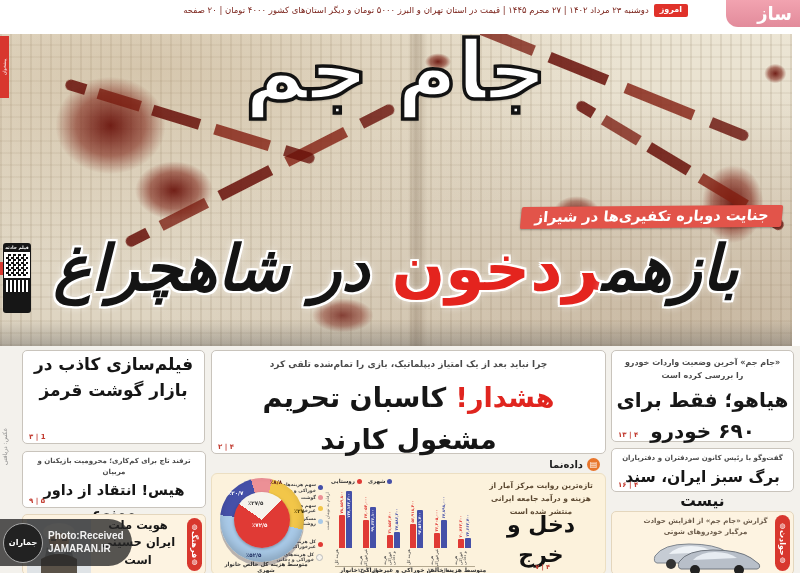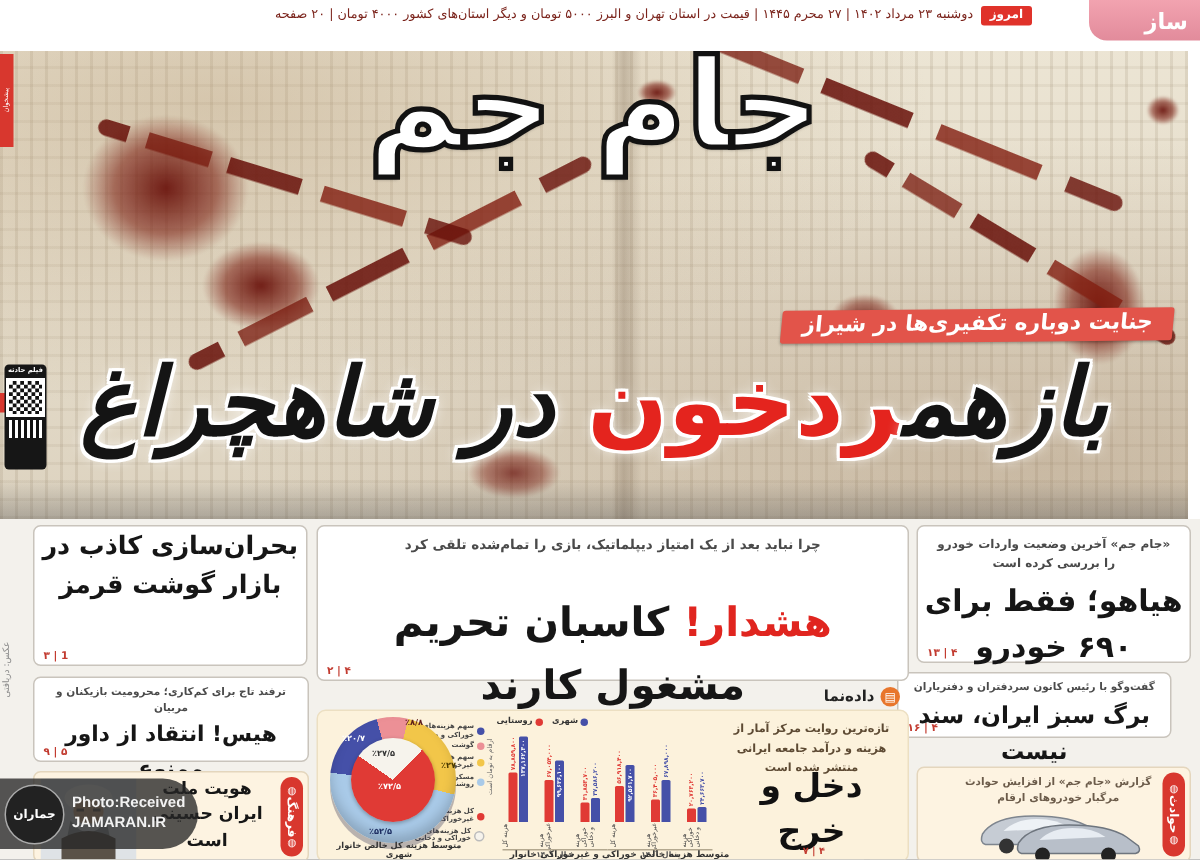--- a/index.html
+++ b/index.html
@@ -6,21 +6,21 @@
   .page{position:relative;width:800px;height:573px;overflow:hidden;background:#fff;
         font-family:"DejaVu Sans",sans-serif;direction:rtl;margin:0 auto;}
   
   .topbar{position:absolute;top:0;right:0;left:0;height:30px;background:#fff;display:flex;
           direction:rtl;align-items:flex-start;padding:4px 112px 0 0;gap:5px;z-index:5;}
   .date-badge{background:#e0322a;color:#fff;font-size:8px;font-weight:bold;
               padding:1px 6px 2px;border-radius:2px;line-height:1.2;}
   .dateline{font-size:8.5px;font-weight:normal;color:#7b241c;line-height:1.5;white-space:nowrap;}
   .corner-logo{position:absolute;top:0;left:auto;right:0;width:66px;height:27px;z-index:6;
                background:linear-gradient(180deg,#f2a3b0,#e28b9b);border-radius:0 0 0 12px;
-               color:#fff;font-weight:bold;font-size:15px;display:flex;align-items:center;
+               color:#fff;font-weight:bold;font-size:18px;display:flex;align-items:center;
                justify-content:flex-start;padding-right:8px;letter-spacing:1px;}
   
   .photo{position:absolute;top:30px;left:0;right:8px;height:316px;overflow:hidden;
      background:
        radial-gradient(ellipse at 18% 12%, rgba(175,145,105,.35), transparent 52%),
        radial-gradient(ellipse at 88% 88%, rgba(150,120,90,.30), transparent 55%),
        linear-gradient(90deg, transparent 51.5%, rgba(100,80,60,.28) 52.5%, transparent 54%),
        repeating-linear-gradient(90deg, rgba(120,100,70,.13) 0 2px, transparent 2px 10px),
        repeating-linear-gradient(0deg, rgba(120,100,70,.08) 0 2px, transparent 2px 12px),
        linear-gradient(180deg,#ece5d4,#ddd3c0);}
@@ -174,47 +174,47 @@
     <span class="qr-bars"></span>
   </div>
 
   <div class="lower">
 
     <div class="abox" style="right:6px;top:4px;width:183px;height:92px;">
       <div class="kicker">«جام جم» آخرین وضعیت واردات خودرو را بررسی کرده است</div>
       <div class="hl" style="font-size:20px;">هیاهو؛ فقط برای ۶۹۰ خودرو</div>
       <span class="pref">۱۳ | ۴</span>
     </div>
-    <div class="abox" style="right:19px;top:102px;width:183px;height:44px;">
+    <div class="abox" style="right:6px;top:102px;width:183px;height:44px;">
       <div class="kicker small">گفت‌وگو با رئیس کانون سردفتران و دفتریاران</div>
       <div class="hl" style="font-size:15.5px;">برگ سبز ایران، سند نیست</div>
       <span class="pref">۱۶ | ۴</span>
     </div>
     <div class="abox cream" style="right:6px;top:165px;width:183px;height:64px;">
       <div class="vribbon">حوادث</div>
-      <div class="kicker small" style="padding:4px 24px 0 30px;color:#6b5b4a;">گزارش «جام جم» از افزایش حوادث مرگبار خودروهای ارقام</div>
+      <div class="kicker small" style="padding:4px 24px 0 30px;color:#6b5b4a;">گزارش «جام جم» از افزایش حوادث مرگبار خودروهای شوتی</div>
       <svg class="cars" style="right:24px;top:22px;width:120px;height:40px;" viewBox="0 0 120 40">
         <g>
           <path d="M6 22 q8 -12 34 -12 q26 0 38 8 l8 6 q2 4 -2 5 l-76 0 q-4 -1 -2 -7z" fill="#c6ccd4" stroke="#7e858e" stroke-width="1"></path>
           <path d="M20 20 q8 -8 22 -8 q14 0 22 6 l-44 2z" fill="#eef2f6"></path>
           <circle cx="22" cy="30" r="5" fill="#333"></circle>
             <circle cx="66" cy="30" r="5" fill="#333"></circle>
         </g>
         <g transform="translate(24,6)">
           <path d="M6 22 q8 -12 34 -12 q26 0 38 8 l8 6 q2 4 -2 5 l-76 0 q-4 -1 -2 -7z" fill="#b8bfc9" stroke="#6e757e" stroke-width="1"></path>
           <path d="M20 20 q8 -8 22 -8 q14 0 22 6 l-44 2z" fill="#e7ecf2"></path>
           <circle cx="22" cy="30" r="5" fill="#222"></circle>
             <circle cx="66" cy="30" r="5" fill="#222"></circle>
         </g>
       </svg>
     </div>
 
     <div class="abox" style="right:194px;top:4px;width:395px;height:104px;">
       <div class="kicker" style="font-size:9px;">چرا نباید بعد از یک امتیاز دیپلماتیک، بازی را تمام‌شده تلقی کرد</div>
-      <div class="hl" style="font-size:27px;margin-top:22px;">
+      <div class="hl" style="font-size:27px;margin-top:4px;">
         <span class="hl-red" style="color:#e0251f;">هشدار!</span>
         <span>کاسبان تحریم مشغول کارند</span>
       </div>
       <span class="pref">۲ | ۴</span>
     </div>
 
     <div class="dv-label" style="right:200px;top:112px;">
       <span class="dv-icon">▤</span>
       <span class="dv-text">داده‌نما</span>
     </div>
@@ -366,21 +366,21 @@
         <span class="plabel" style="left:50px;top:1px;color:#5a1a1a;">٪۸/۸</span>
         <span class="plabel" style="right:0px;top:30px;color:#4a3a00;">٪۲۷</span>
         <span class="plabel" style="left:26px;bottom:4px;color:#1a2a5e;">٪۵۲/۵</span>
         <span class="plabel" style="left:28px;top:22px;color:#333;">٪۲۷/۵</span>
         <span class="plabel" style="left:32px;top:44px;color:#fff;">٪۷۲/۵</span>
       </div>
       <div class="pie-caption">متوسط هزینه کل خالص خانوار شهری</div>
     </div>
 
     <div class="abox" style="right:595px;top:4px;width:183px;height:94px;left:22px;">
-      <div class="hl" style="font-size:17px;">بحران‌سازی کاذب در بازار گوشت قرمز</div>
+      <div class="hl" style="font-size:17px;">فیلم‌سازی کاذب در بازار گوشت قرمز</div>
       <span class="pref">۳ | 1</span>
     </div>
     <div class="abox" style="left:22px;top:105px;width:184px;height:57px;">
       <div class="kicker small">ترفند تاج برای کم‌کاری؛ محرومیت بازیکنان و مربیان</div>
       <div class="hl" style="font-size:14.5px;">هیس! انتقاد از داور ممنوع</div>
       <span class="pref">۹ | ۵</span>
     </div>
     <div class="abox cream" style="left:22px;top:168px;width:184px;height:61px;">
       <div class="vribbon" style="background:#d8372e;">فرهنگ</div>
       <svg class="cleric" style="left:4px;top:4px;width:64px;height:54px;" viewBox="0 0 64 54">

